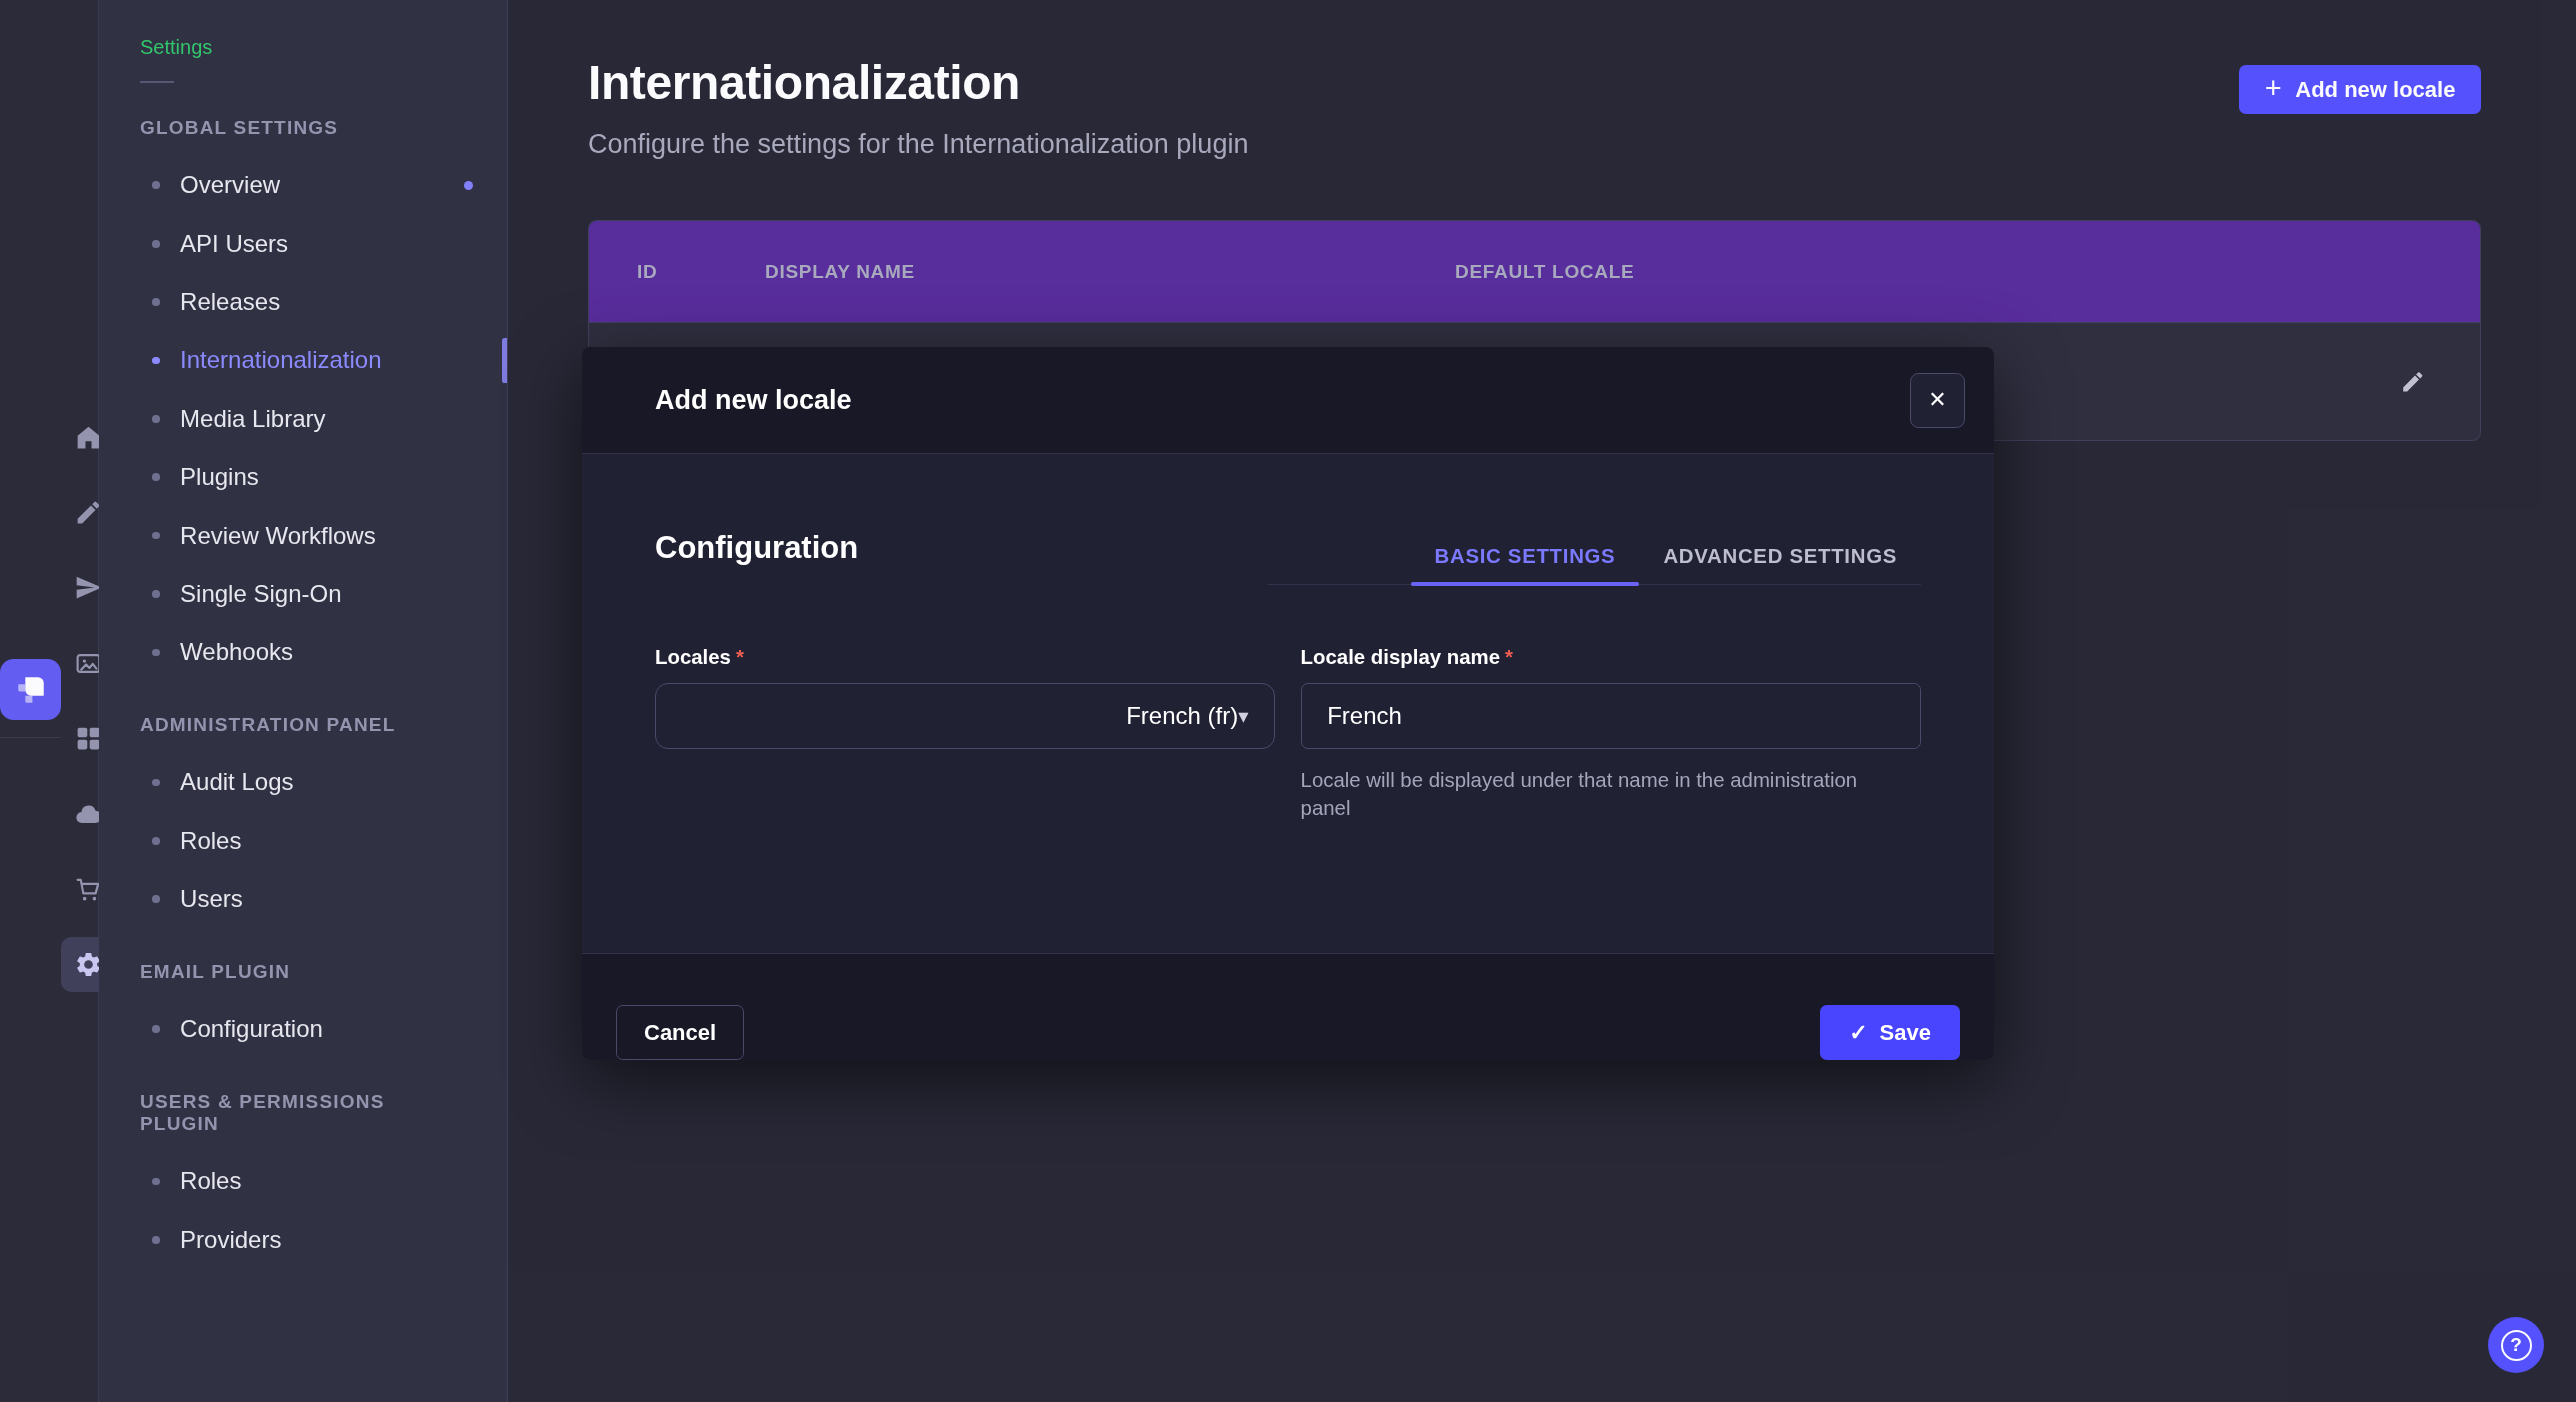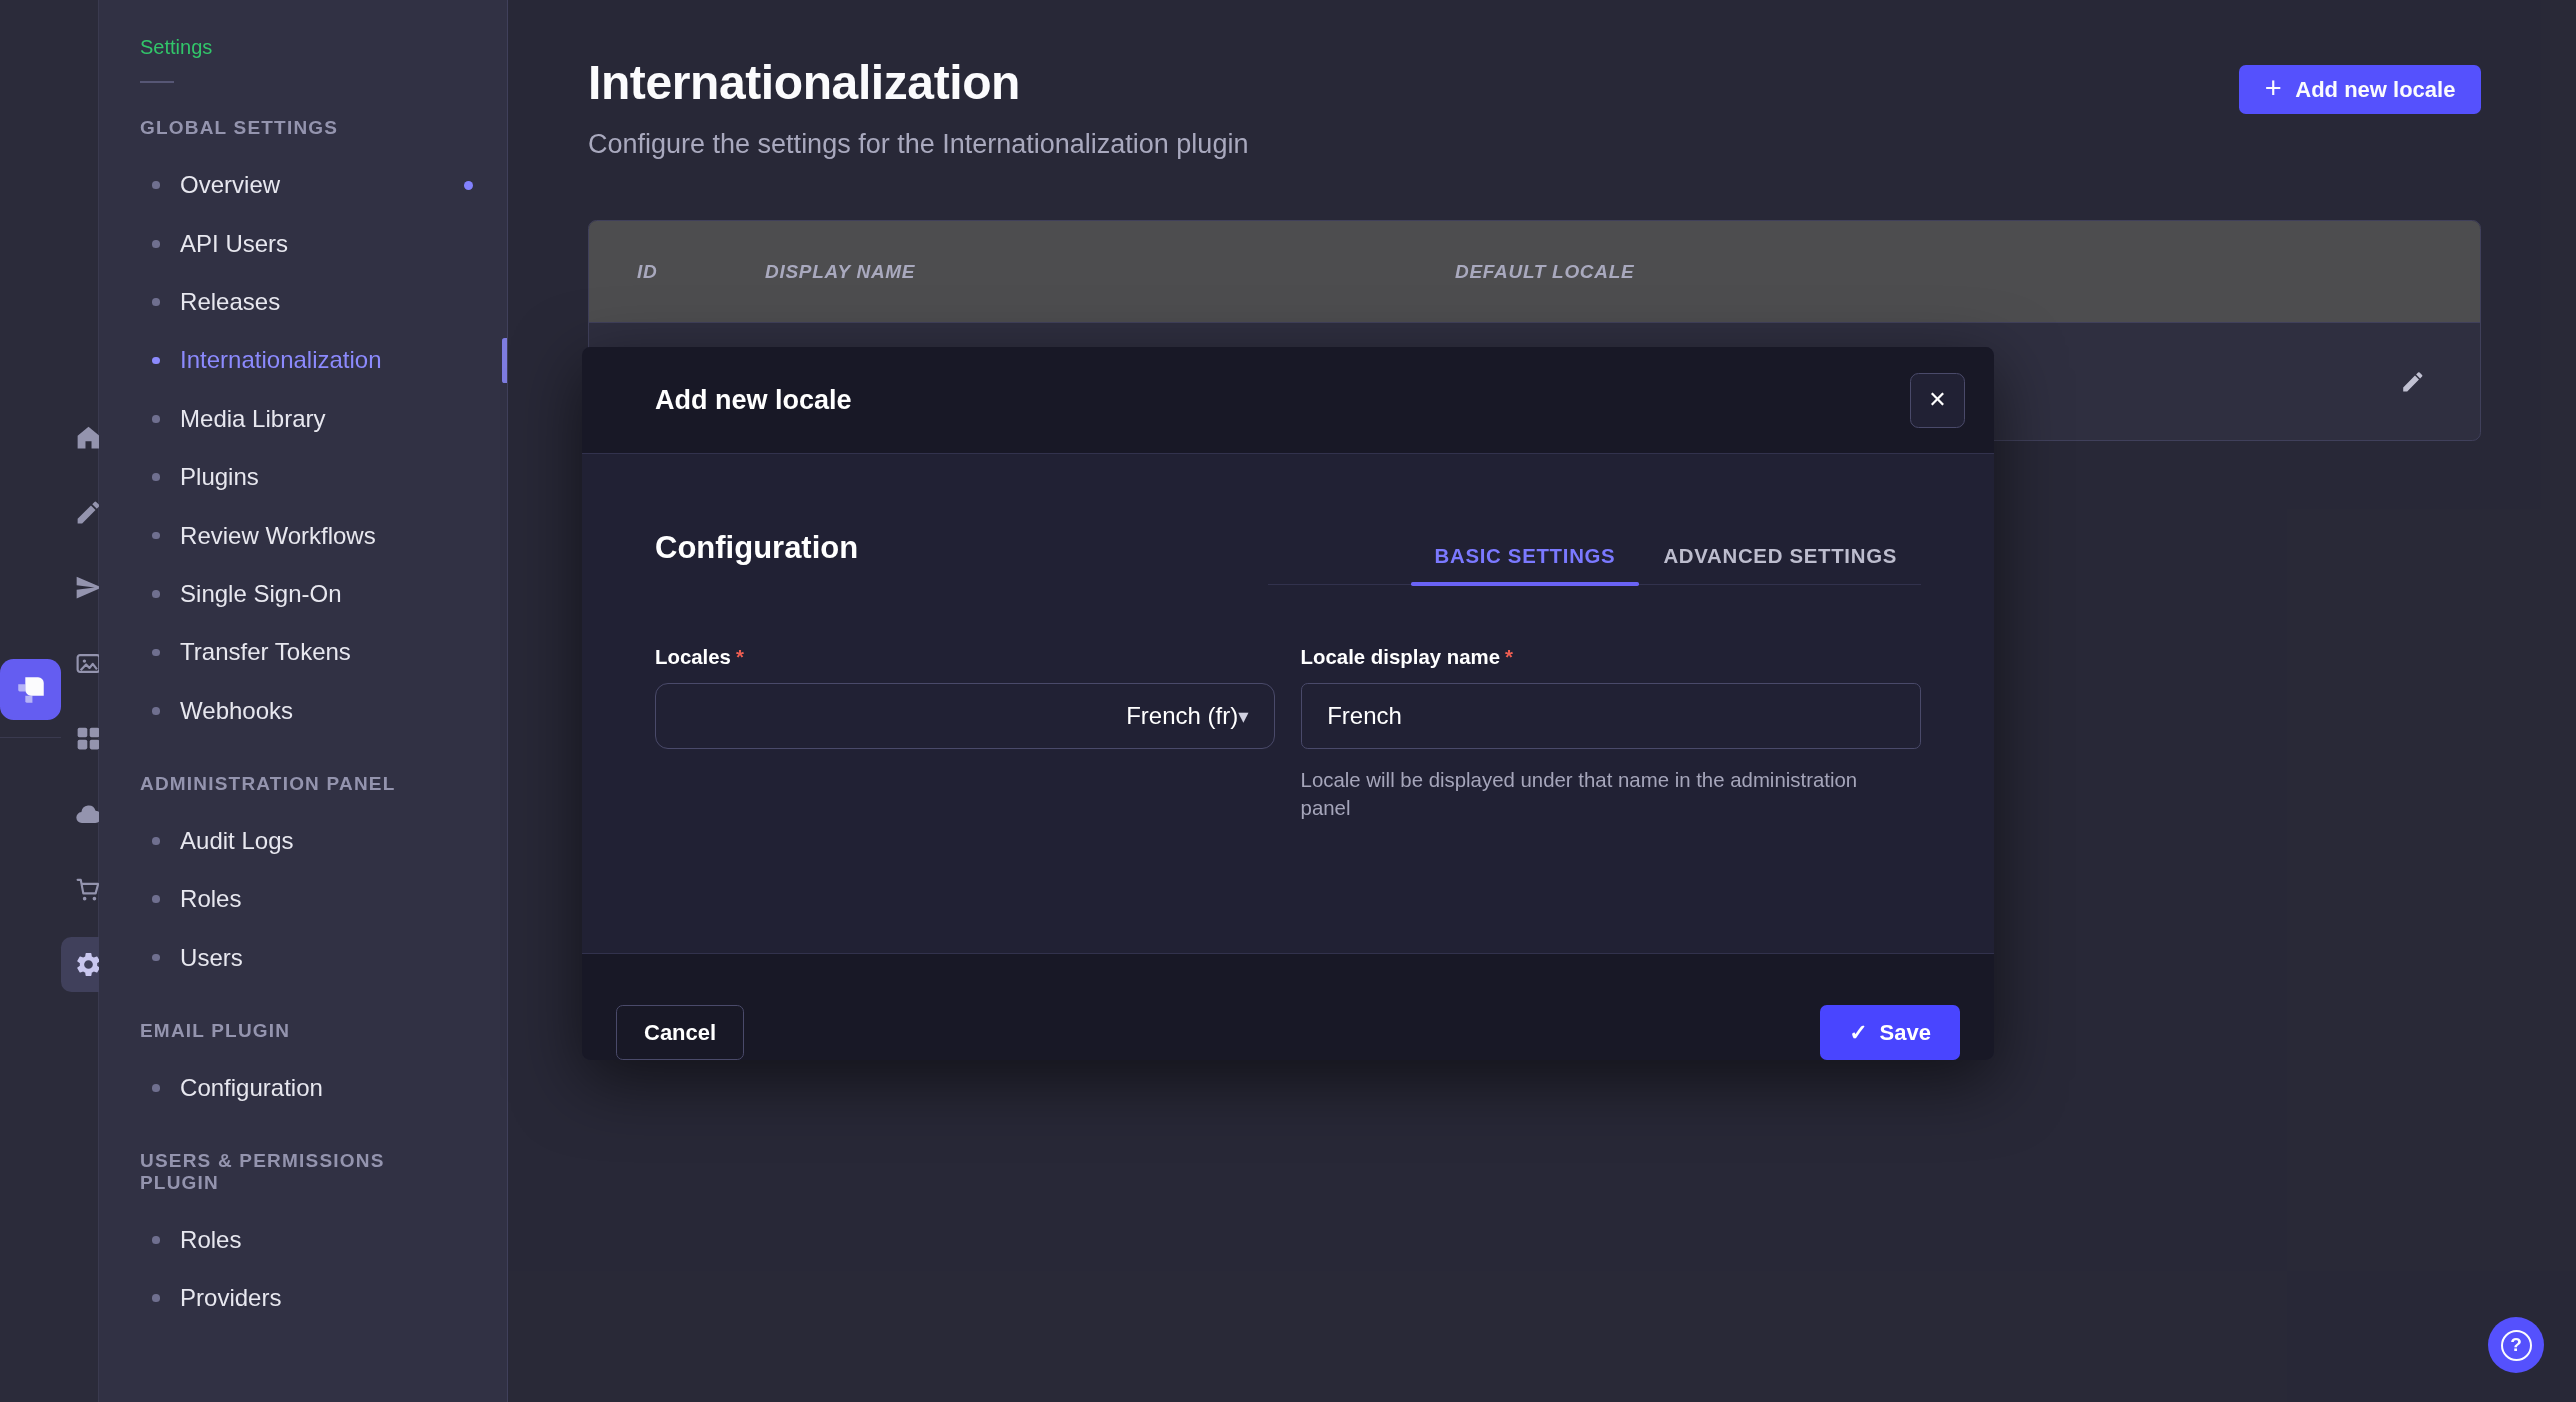--- a/index.html
+++ b/index.html
@@ -41,21 +41,21 @@
 
   
   .main { flex: 1; position: relative; padding: 55px 95px 0 80px; }
   .page-header { display: flex; justify-content: space-between; align-items: flex-start; }
   .page-title { font-size: 48px; font-weight: 700; letter-spacing: -0.4px; color: #fff; }
   .page-subtitle { margin-top: 19px; font-size: 27px; color: #a5a5ba; }
   .btn-primary { display: flex; align-items: center; gap: 13.6px; background: #4945ff; color: #fff; border: none; border-radius: 6.8px; height: 49px; padding: 0 25.6px; font-size: 22px; font-weight: 600; cursor: pointer; margin-top: 10.2px; }
   .plus { font-size: 29px; font-weight: 400; line-height: 1; margin-top: -2.6px; }
 
   .table-card { margin-top: 60px; border: 0.9px solid #32324d; border-radius: 8.5px; overflow: hidden; background: #1f1f30; }
-  .table-head { display: grid; grid-template-columns: 128px 690px 1fr 102px; align-items: center; height: 101px; background: #404040; padding: 12px 48px; font-style: italic; }
+  .table-head { display: grid; grid-template-columns: 128px 690px 1fr 102px; align-items: center; height: 101px; background: #4c1d95; padding: 12px 48px; }
   .th { font-size: 19px; font-weight: 700; color: #a5a5ba; letter-spacing: 0.7px; }
   .table-row { display: flex; align-items: center; justify-content: flex-end; height: 118px; border-top: 0.9px solid #32324d; padding: 0 48px; }
   .icon-btn { width: 39px; height: 39px; display: flex; align-items: center; justify-content: center; background: transparent; border: none; color: #c0c0d0; cursor: pointer; }
   .icon-btn svg { width: 25.6px; height: 25.6px; }
 
   
   .overlay { position: absolute; inset: 0; background: rgba(210,210,228,0.09); z-index: 5; }
   .modal { position: absolute; z-index: 10; top: 347px; left: 50%; transform: translateX(-50%); width: 1412px; border-radius: 8.5px; overflow: hidden; background: #212134; box-shadow: 0 20.4px 68px rgba(0,0,0,.55); }
   .modal-header { height: 107px; background: #181826; border-bottom: 0.9px solid #32324d; display: flex; align-items: center; justify-content: space-between; padding: 0 29px 0 73px; }
   .modal-title { font-size: 27px; font-weight: 600; color: #fff; }
@@ -187,24 +187,20 @@
       <div class="nav-item">
         <span class="bullet"></span>
         <span class="nav-label">Review Workflows</span>
       </div>
       <div class="nav-item">
         <span class="bullet"></span>
         <span class="nav-label">Single Sign-On</span>
       </div>
       <div class="nav-item">
         <span class="bullet"></span>
-        <span class="nav-label">Transfer Tokens</span>
-      </div>
-      <div class="nav-item">
-        <span class="bullet"></span>
         <span class="nav-label">Webhooks</span>
       </div>
       <div class="section-header">ADMINISTRATION PANEL</div>
       <div class="nav-item">
         <span class="bullet"></span>
         <span class="nav-label">Audit Logs</span>
       </div>
       <div class="nav-item">
         <span class="bullet"></span>
         <span class="nav-label">Roles</span>

